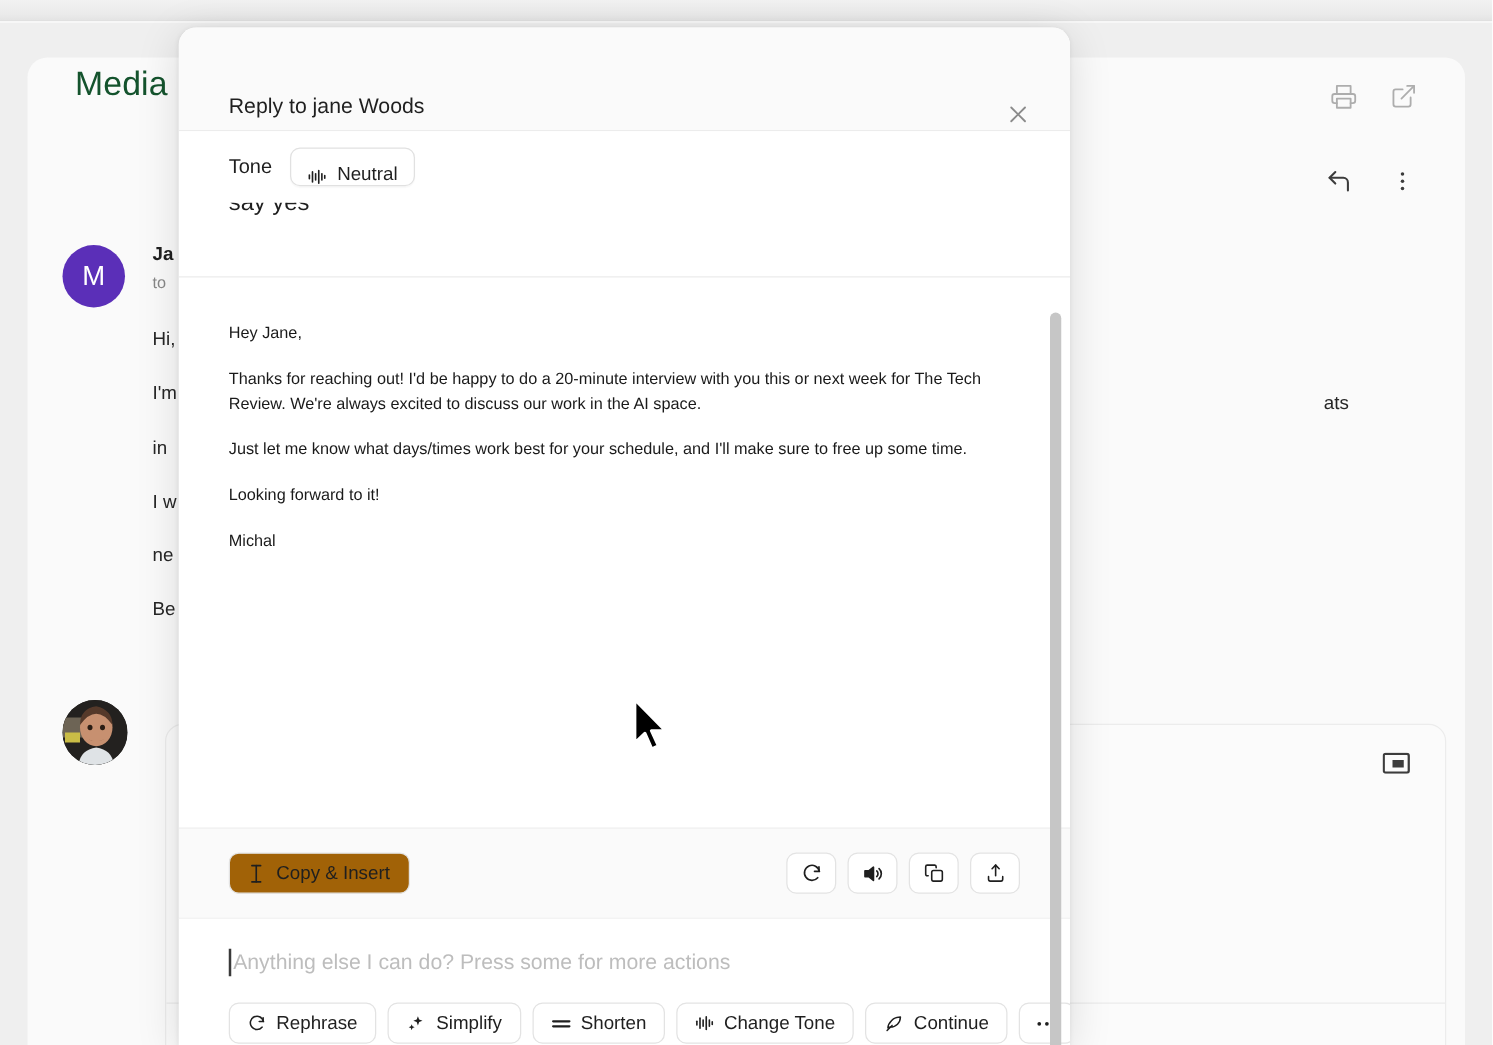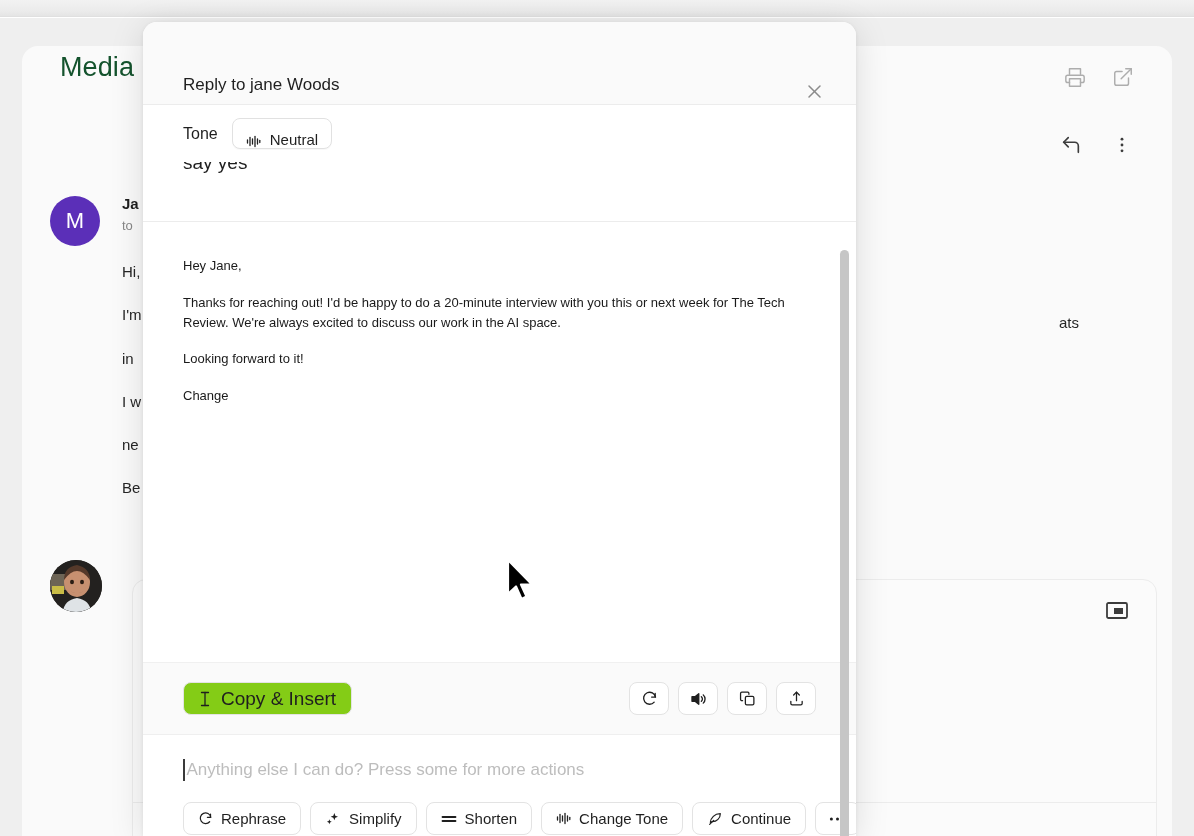--- a/index.html
+++ b/index.html
@@ -277,22 +277,22 @@
     padding: 0 40px;
   }
   .copy-insert {
     display: inline-flex;
     align-items: center;
     gap: 10px;
     height: 33px;
     padding: 0 15px;
     border: 1px solid #e3e3e3;
     border-radius: 8px;
-    background: #84cc16;
-    font-size: 19px;
+    background: #a16207;
+    font-size: 15px;
     color: #1f1f1f;
     cursor: pointer;
   }
   .icon-btn-row {
     margin-left: auto;
     display: flex;
     gap: 9px;
   }
   .icon-btn {
     width: 40px; height: 33px;
@@ -510,22 +510,23 @@
 
     <div class="result-scroll">
 
       <div class="clipped-prompt">
         <span>say yes</span>
       </div>
 
       <div class="result-body">
         <p>Hey Jane,</p>
         <p>Thanks for reaching out! I'd be happy to do a 20-minute interview with you this or next week for The Tech Review. We're always excited to discuss our work in the AI space.</p>
+        <p>Just let me know what days/times work best for your schedule, and I'll make sure to free up some time.</p>
         <p>Looking forward to it!</p>
-        <p>Change</p>
+        <p>Michal</p>
       </div>
 
       <div class="result-actions">
         <span class="copy-insert">
           <span>
             <svg width="12" height="16" viewBox="0 0 12 16" stroke="#1f1f1f" stroke-width="1.3" fill="none" stroke-linecap="round">
               <line x1="6" y1="1.5" x2="6" y2="14.5"></line>
                 <line x1="2.5" y1="1.5" x2="9.5" y2="1.5"></line>
                 <line x1="2.5" y1="14.5" x2="9.5" y2="14.5"></line>
             </svg>

